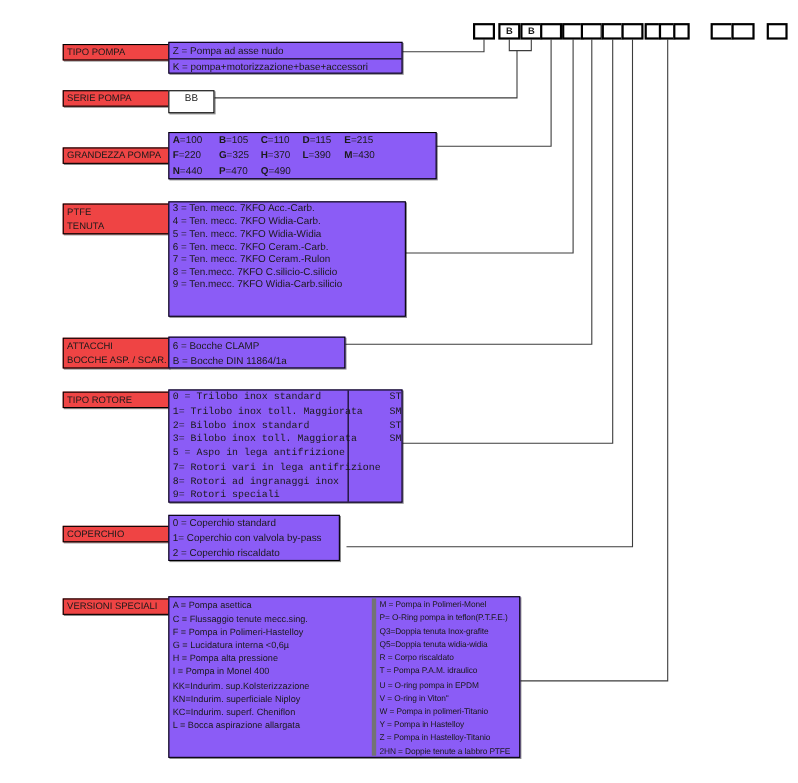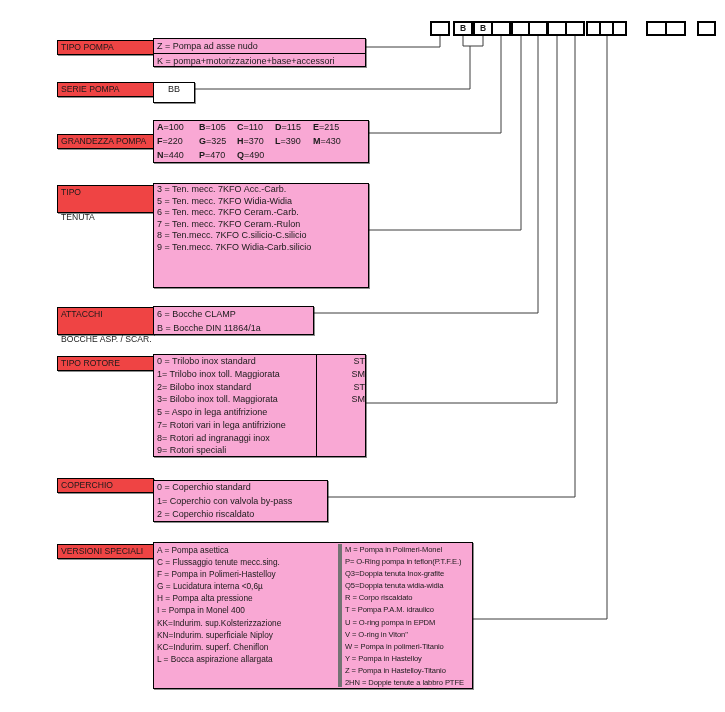--- a/index.html
+++ b/index.html
@@ -24,25 +24,25 @@
   .pcell{width:21px;height:15px;box-sizing:border-box;border:2px solid #000;background:#fff;}
   .pcell + .pcell{margin-left:-2px;}
 
   
   .lbl{
     position:absolute;left:57px;width:97px;box-sizing:border-box;height:15px;
     border:1px solid #000;background:#ef4444;box-shadow:1px 1px 0 rgba(0,0,0,.45);
     font-size:8.6px;line-height:13px;padding:0 0 0 3px;white-space:nowrap;
   }
   .lbl.two{height:28px;}
-  .lbl .l2{display:block;margin-top:12px;}
+  .lbl .l2{display:block;margin-top:0;}
 
   
   .desc{
-    position:absolute;left:153px;box-sizing:border-box;border:1px solid #000;background:#f9a8d4;
+    position:absolute;left:153px;box-sizing:border-box;border:1px solid #000;background:#8b5cf6;
     box-shadow:1px 1px 0 rgba(0,0,0,.45);font-size:9px;padding-left:3px;
   }
   .row{white-space:nowrap;overflow:hidden;}
   .lh14 .row{line-height:14px;height:14px;}
   .lh136 .row{line-height:13.6px;height:13.6px;}
   .lh116 .row{line-height:11.55px;height:11.55px;}
   .lh127 .row{line-height:12.75px;height:12.75px;}
   .divider{border-bottom:1px solid #000;}
 
   
@@ -50,21 +50,21 @@
     position:absolute;left:153px;box-sizing:border-box;border:1px solid #000;background:#fff;
     box-shadow:1px 1px 0 rgba(0,0,0,.45);font-size:9px;text-align:center;
   }
 
   
   .ggrid{display:grid;grid-template-columns:42px 38px 38px 38px 38px;padding-top:0;}
   .ggrid .gitem{line-height:13.8px;height:13.8px;white-space:nowrap;font-size:9px;}
   .ggrid .gitem b{font-weight:bold;}
 
   
-  .rot-row{position:relative;}
+  .rot-row{position:relative;font-family:Liberation Mono, monospace;}
   .rot-tol{position:absolute;left:162px;width:46px;text-align:right;top:0;}
   .rot-div{position:absolute;left:162px;top:0;bottom:0;width:0;border-left:1px solid #000;}
 
   
   .vcol{position:absolute;top:1px;bottom:1px;overflow:hidden;}
   .vcol .row{line-height:12.1px;height:12.1px;}
   .vleft{left:0;width:184px;font-size:8.3px;padding-left:3px;box-sizing:border-box;}
   .vright{left:184px;right:0;border-left:4px solid #737373;font-size:7.6px;letter-spacing:-0.1px;padding-left:3px;box-sizing:border-box;}
 </style>
 </head>
@@ -106,21 +106,21 @@
   <div class="lbl" style="top:40px">TIPO POMPA</div>
   <div class="desc lh14" style="top:38px;width:213px;height:29px">
     <div class="row divider" style="margin-left:-3px;padding-left:3px">Z = Pompa ad asse nudo</div>
     <div class="row">K = pompa+motorizzazione+base+accessori</div>
   </div>
 
   <div class="lbl" style="top:82px">SERIE POMPA</div>
   <div class="valbox" style="top:82px;width:42px;height:21px;line-height:13px">BB</div>
 
   <div class="lbl" style="top:134px">GRANDEZZA POMPA</div>
-  <div class="desc" style="top:120px;width:216px;height:43px">
+  <div class="desc" style="top:120px;width:244px;height:43px">
     <div class="ggrid">
 
         <span class="gitem"><b>A</b><span>=100</span></span>
 
         <span class="gitem"><b>B</b><span>=105</span></span>
 
         <span class="gitem"><b>C</b><span>=110</span></span>
 
         <span class="gitem"><b>D</b><span>=115</span></span>
 
@@ -139,27 +139,28 @@
         <span class="gitem"><b>N</b><span>=440</span></span>
 
         <span class="gitem"><b>P</b><span>=470</span></span>
 
         <span class="gitem"><b>Q</b><span>=490</span></span>
 
     </div>
   </div>
 
   <div class="lbl two" style="top:185px">
-    <span>TIPO</span>
+    <span>PTFE</span>
     <span class="l2">TENUTA</span>
   </div>
   <div class="desc lh116" style="top:183px;width:216px;height:105px">
 
       <div class="row">3 = Ten. mecc. 7KFO Acc.-Carb.</div>
 
+      <div class="row">4 = Ten. mecc. 7KFO Widia-Carb.</div>
 
       <div class="row">5 = Ten. mecc. 7KFO Widia-Widia</div>
 
       <div class="row">6 = Ten. mecc. 7KFO Ceram.-Carb.</div>
 
       <div class="row">7 = Ten. mecc. 7KFO Ceram.-Rulon</div>
 
       <div class="row">8 = Ten.mecc. 7KFO C.silicio-C.silicio</div>
 
       <div class="row">9 = Ten.mecc. 7KFO Widia-Carb.silicio</div>
@@ -219,21 +220,21 @@
       </div>
 
       <div class="row rot-row">
         <span>9= Rotori speciali</span>
         <span class="rot-tol"></span>
       </div>
 
   </div>
 
   <div class="lbl" style="top:478px">COPERCHIO</div>
-  <div class="desc lh136" style="top:480px;width:175px;height:42px">
+  <div class="desc lh136" style="top:468px;width:156px;height:42px">
 
       <div class="row">0 = Coperchio standard</div>
 
       <div class="row">1= Coperchio con valvola by-pass</div>
 
       <div class="row">2 = Coperchio riscaldato</div>
 
   </div>
 
   <div class="lbl" style="top:544px">VERSIONI SPECIALI</div>

